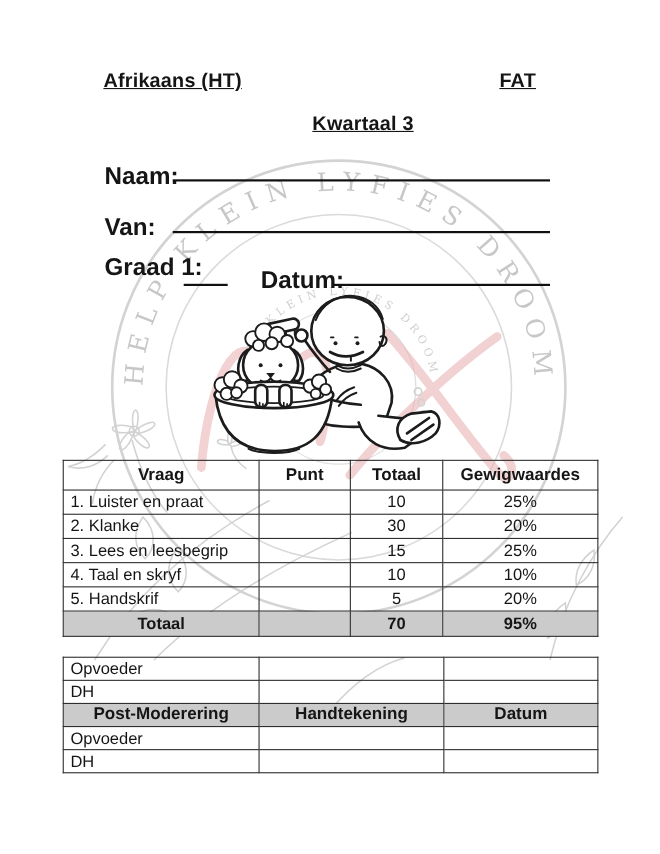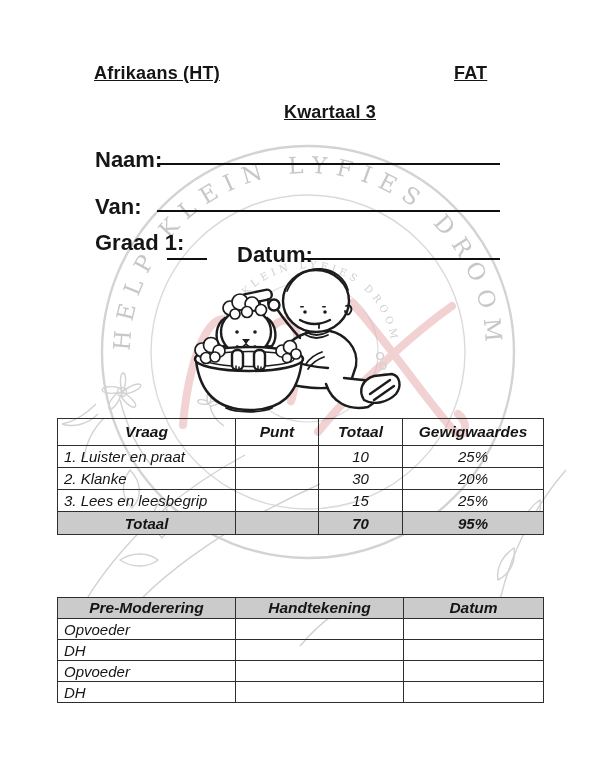--- a/index.html
+++ b/index.html
@@ -13,21 +13,21 @@
   }
   .layer{position:absolute;left:0;top:0;width:600px;height:776px;}
   .wm{z-index:0;pointer-events:none;}
   .content{z-index:1;}
 
   .abs{position:absolute;}
   .h1{font-size:18px;font-weight:700;letter-spacing:.2px;white-space:nowrap;text-decoration:underline;}
   .lbl{font-size:22px;font-weight:700;white-space:nowrap;}
   .wline{position:absolute;border-bottom:2px solid #101010;height:0;}
 
-  table{border-collapse:collapse;table-layout:fixed;background:transparent;font-style:italic;}
+  table{border-collapse:collapse;table-layout:fixed;background:transparent;}
   .marks,.mod{position:absolute;left:57px;width:486px;font-size:15px;}
   .marks{top:418px;}
   .mod{top:597px;}
   .marks td,.marks th,.mod td,.mod th{
     border:1.6px solid #2e2e2e;
     padding:0 6px;
     overflow:hidden;white-space:nowrap;
     background:transparent;
   }
   .marks th{height:26px;font-size:15.5px;font-weight:700;text-align:center;padding:0 2px;}
@@ -238,58 +238,70 @@
           <td class="c"></td>
           <td class="c">30</td>
           <td class="c">20%</td>
         </tr>
         <tr>
           <td class="l">3. Lees en leesbegrip</td>
           <td class="c"></td>
           <td class="c">15</td>
           <td class="c">25%</td>
         </tr>
+        <tr>
+          <td class="l">4. Taal en skryf</td>
+          <td class="c"></td>
+          <td class="c">10</td>
+          <td class="c">10%</td>
+        </tr>
+        <tr>
+          <td class="l">5. Handskrif</td>
+          <td class="c"></td>
+          <td class="c">5</td>
+          <td class="c">20%</td>
+        </tr>
         <tr class="total">
           <td class="c gray">Totaal</td>
           <td class="c gray"></td>
           <td class="c gray">70</td>
           <td class="c gray">95%</td>
         </tr>
       </tbody>
     </table>
 
     <table class="mod">
       <colgroup>
           <col style="width:178px">
           <col style="width:168px">
           <col style="width:140px">
         </colgroup>
       <tbody>
         <tr>
-          <th>Pre-Moderering</th>
+          <td class="l">Opvoeder</td>
+          <td></td>
+          <td></td>
+        </tr>
+        <tr>
+          <td class="l">DH</td>
+          <td></td>
+          <td></td>
+        </tr>
+        <tr>
+          <th>Post-Moderering</th>
           <th>Handtekening</th>
           <th>Datum</th>
         </tr>
         <tr>
           <td class="l">Opvoeder</td>
           <td></td>
           <td></td>
         </tr>
         <tr>
           <td class="l">DH</td>
           <td></td>
           <td></td>
         </tr>
-        <tr>
-          <td class="l">Opvoeder</td>
-          <td></td>
-          <td></td>
-        </tr>
-        <tr>
-          <td class="l">DH</td>
-          <td></td>
-          <td></td>
-        </tr>
       </tbody>
     </table>
 
   </div>
 </div>
 
 </body></html>

